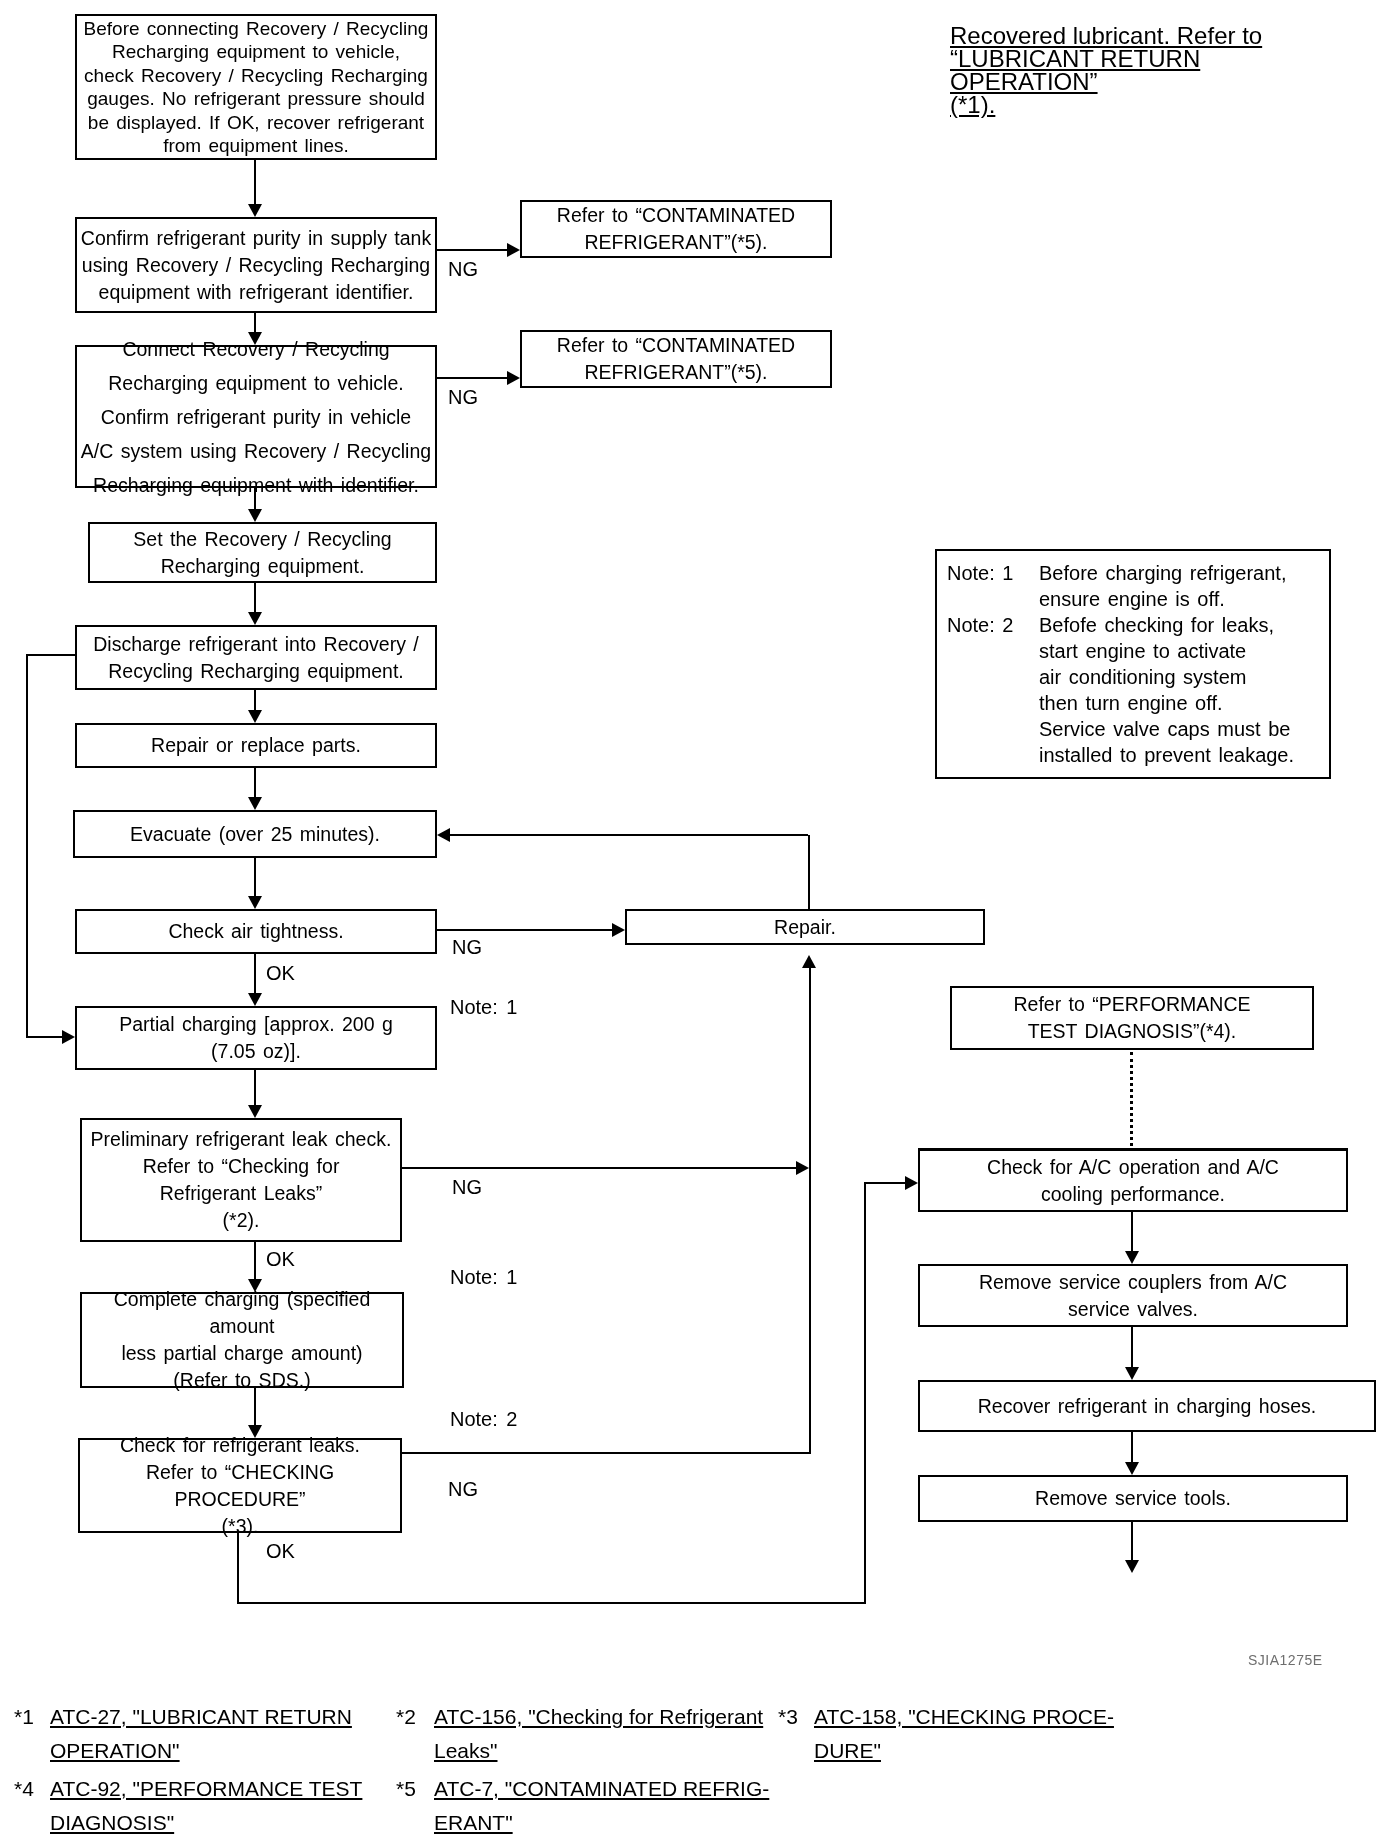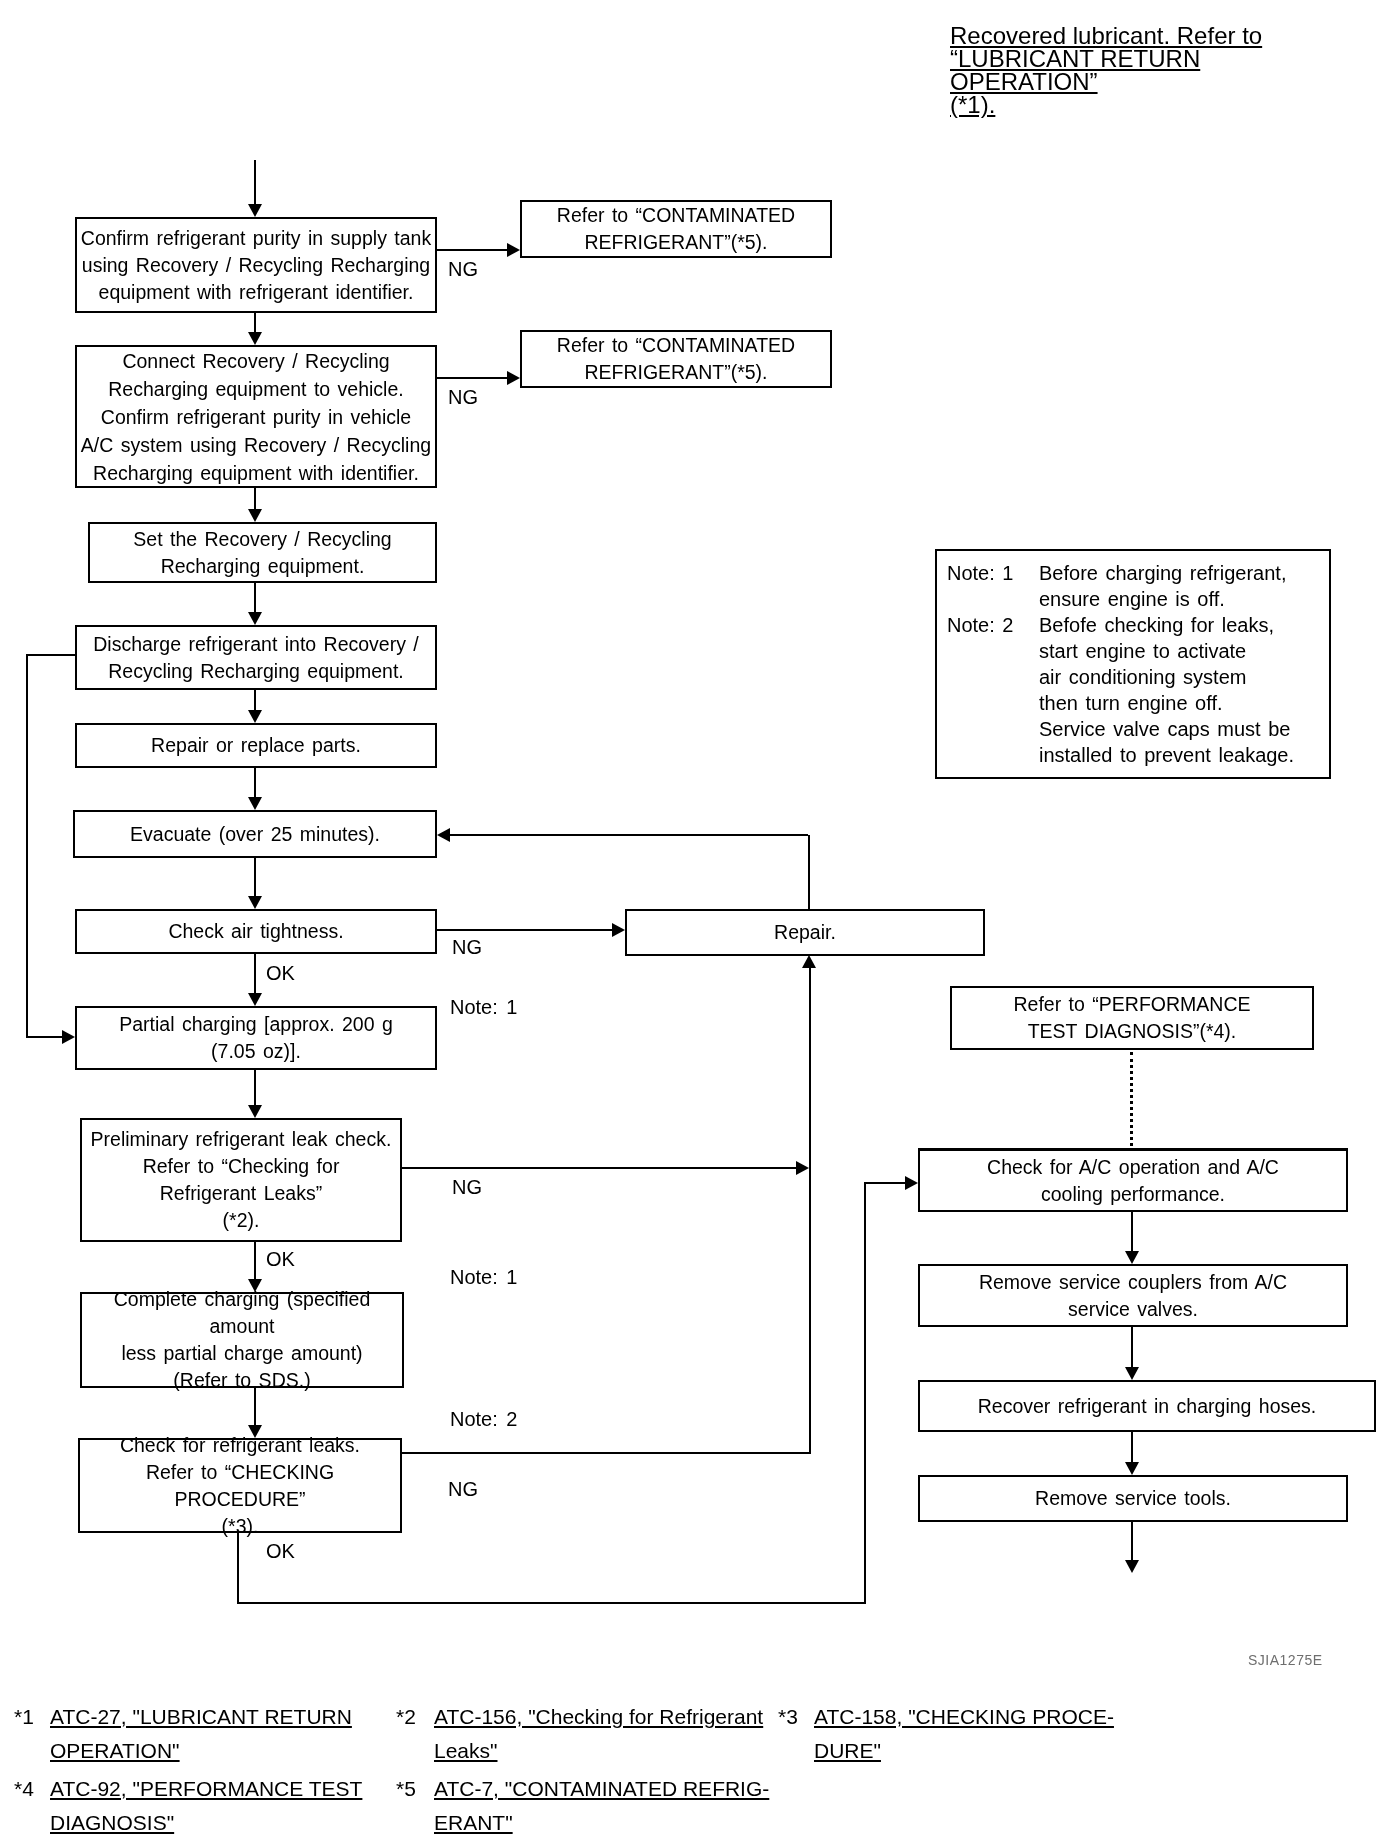--- a/index.html
+++ b/index.html
@@ -25,24 +25,30 @@
   .arrL{position:absolute;width:0;height:0;border-top:7px solid transparent;border-bottom:7px solid transparent;border-right:13px solid #000;}
   .fnmark{position:absolute;font-size:21px;line-height:34px;}
   .fntext{position:absolute;font-size:21px;line-height:34px;white-space:pre-line;text-decoration:underline;}
   .imgcode{position:absolute;font-size:14px;color:#6e6e6e;letter-spacing:.5px;}
 </style>
 </head>
 <body>
 
 <div class="canvas">
 
+  <div class="node small6" style="left:75px;top:14px;width:362px;height:146px;">Before connecting Recovery / Recycling
+Recharging equipment to vehicle,
+check Recovery / Recycling Recharging
+gauges. No refrigerant pressure should
+be displayed. If OK, recover refrigerant
+from equipment lines.</div>
   <div class="node" style="left:75px;top:217px;width:362px;height:96px;">Confirm refrigerant purity in supply tank
 using Recovery / Recycling Recharging
 equipment with refrigerant identifier.</div>
-  <div class="node" style="left:75px;top:345px;width:362px;height:143px;line-height:28px;">Connect Recovery / Recycling
+  <div class="node" style="left:75px;top:345px;width:362px;height:143px;line-height:34px;">Connect Recovery / Recycling
 Recharging equipment to vehicle.
 Confirm refrigerant purity in vehicle
 A/C system using Recovery / Recycling
 Recharging equipment with identifier.</div>
   <div class="node" style="left:75px;top:625px;width:362px;height:65px;">Discharge refrigerant into Recovery /
 Recycling Recharging equipment.</div>
   <div class="node" style="left:88px;top:522px;width:349px;height:61px;">Set the Recovery / Recycling
 Recharging equipment.</div>
   <div class="node" style="left:75px;top:723px;width:362px;height:45px;">Repair or replace parts.</div>
   <div class="node" style="left:73px;top:810px;width:364px;height:48px;">Evacuate (over 25 minutes).</div>
@@ -57,21 +63,21 @@
 less partial charge amount)
 (Refer to SDS.)</div>
   <div class="node" style="left:78px;top:1438px;width:324px;height:95px;">Check for refrigerant leaks.
 Refer to “CHECKING PROCEDURE”
 (*3).</div>
 
   <div class="node" style="left:520px;top:200px;width:312px;height:58px;">Refer to “CONTAMINATED
 REFRIGERANT”(*5).</div>
   <div class="node" style="left:520px;top:330px;width:312px;height:58px;">Refer to “CONTAMINATED
 REFRIGERANT”(*5).</div>
-  <div class="node" style="left:625px;top:909px;width:360px;height:47px;">Repair.</div>
+  <div class="node" style="left:625px;top:909px;width:360px;height:36px;">Repair.</div>
 
   <div class="plain" style="left:950px;top:24px;width:360px;">Recovered lubricant. Refer to
 “LUBRICANT RETURN OPERATION”
 (*1).</div>
 
   <div class="notebox" style="left:935px;top:549px;width:396px;height:230px;">
     <div class="noterow">
       <div class="notelabel">Note: 1</div>
       <div class="notetext">Before charging refrigerant,
 ensure engine is off.</div>

